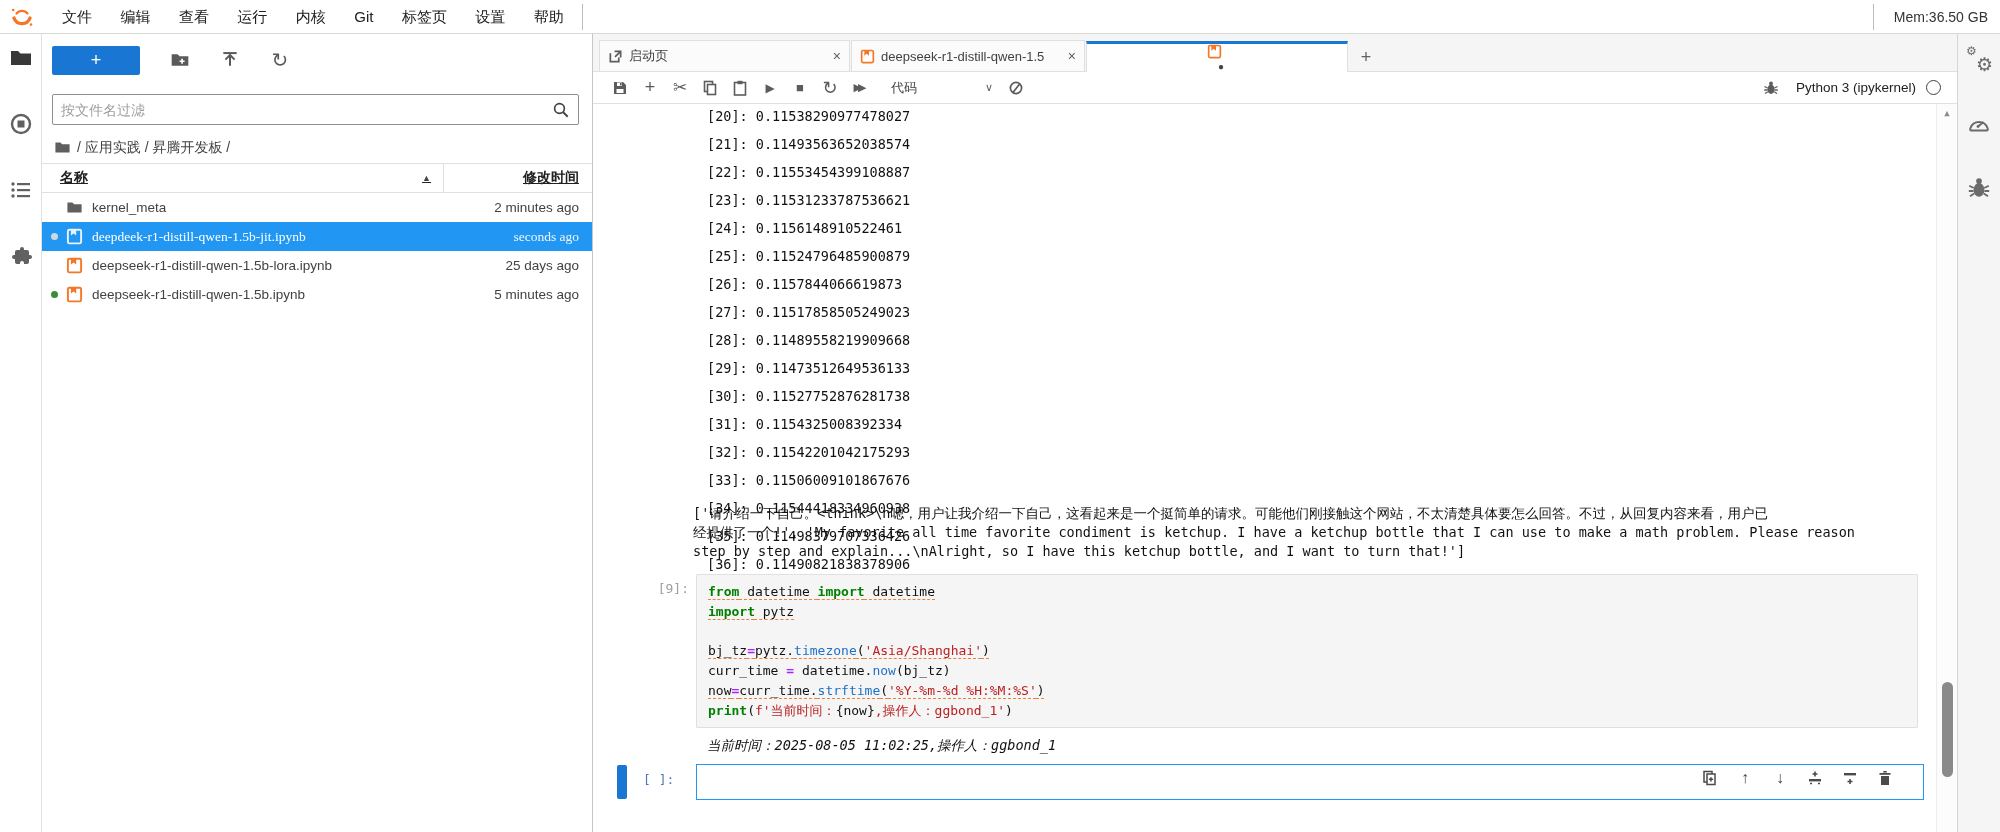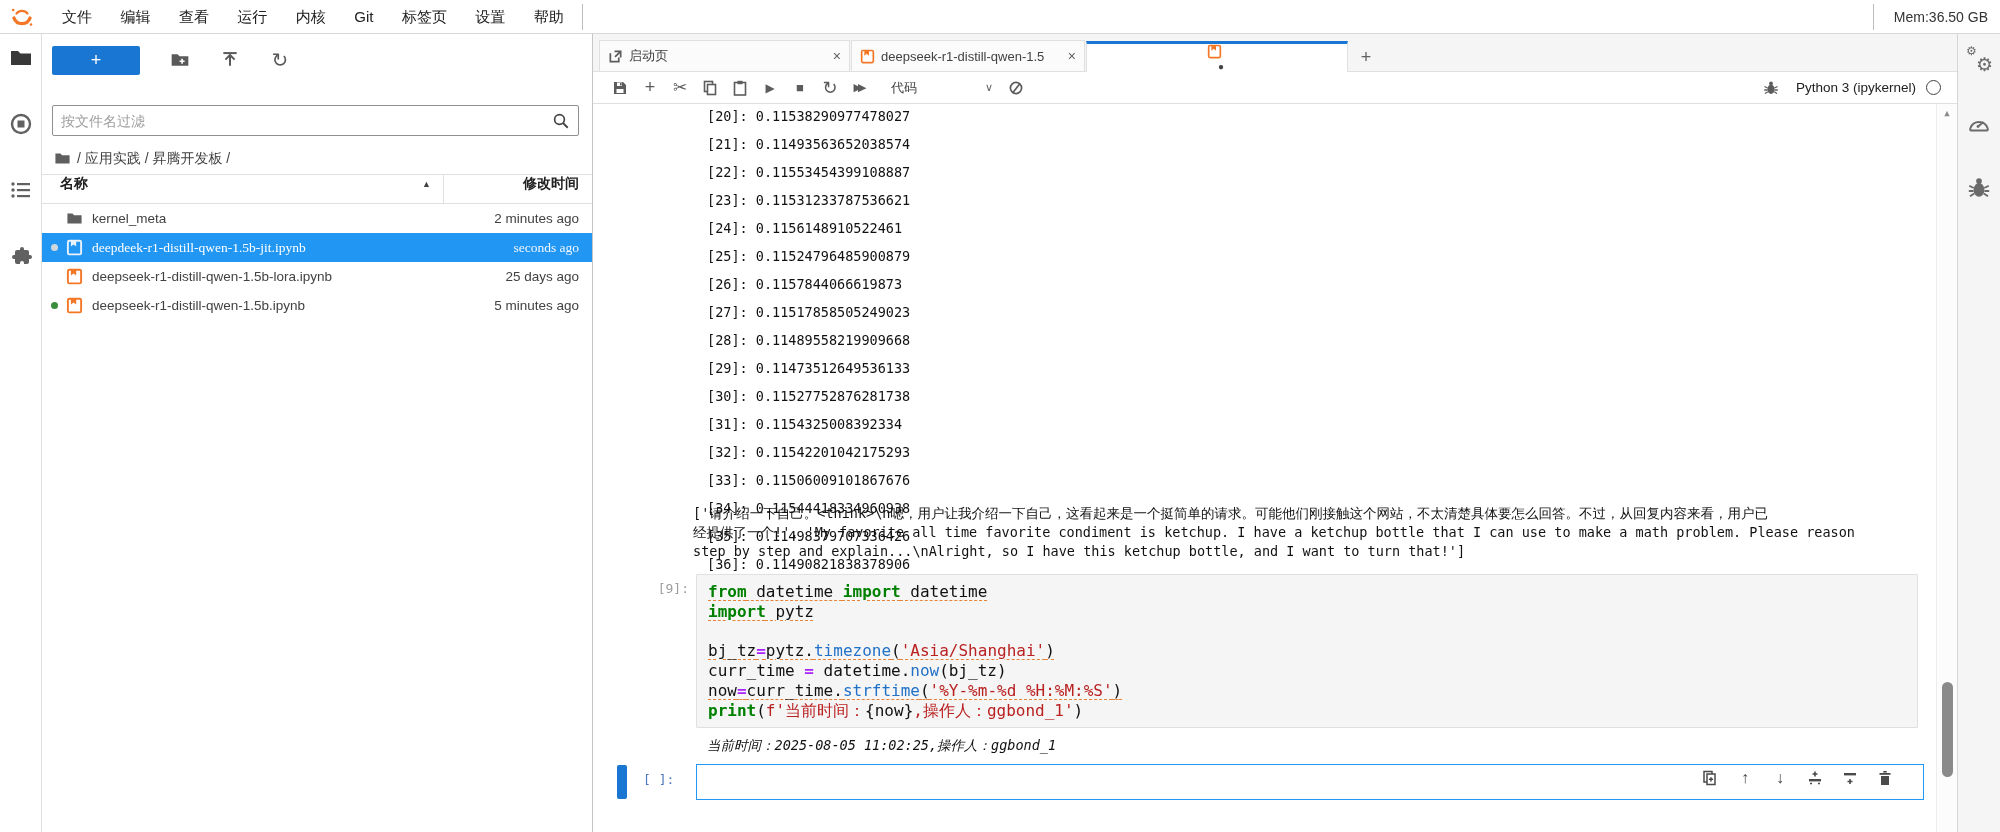--- a/index.html
+++ b/index.html
@@ -25,30 +25,30 @@
   #left-strip .act-icon { width:24px; height:24px; color:#616161; }
   #left-strip .act-icon.active { color:#383838; }
 
   
   #filebrowser { width:551px; flex:none; background:#fff; border-right:1px solid #c6c6c6;
                  display:flex; flex-direction:column; padding-top:8px; }
   #fb-toolbar { height:36px; display:flex; align-items:center; padding:0 10px; }
   #new-launcher { width:88px; height:29px; background:var(--accent,#1976d2); border:none; border-radius:2px;
                   color:#fff; font-size:18px; line-height:27px; text-align:center; cursor:pointer; }
   .fb-tool { width:20px; height:20px; margin-left:30px; color:#5a5a5a; cursor:pointer; }
-  #fb-filter { margin:27px 13px 7px 10px; height:31px; border:1px solid #8f8f8f; border-radius:2px;
+  #fb-filter { margin:16px 13px 7px 10px; height:31px; border:1px solid #8f8f8f; border-radius:2px;
                display:flex; align-items:center; background:#fff;gap:16px; }
   #fb-filter input { flex:1; border:none; outline:none; font-size:14px; padding:0 8px;
                      font-family:"Liberation Sans",sans-serif; color:#212121; }
   #fb-filter input::placeholder { color:#9e9e9e; }
   #fb-filter .search-ic { width:18px; height:18px; margin-right:8px; color:#424242; flex:none; }
   #fb-breadcrumb { height:31px; display:flex; align-items:center; padding-left:12px; font-size:14px; color:#424242; }
   #fb-breadcrumb .crumb-folder { width:17px; height:17px; margin-right:6px; color:#5f5f5f; }
   #fb-header { height:30px; border-top:1px solid #e0e0e0; border-bottom:1px solid #e0e0e0;
-               display:flex; align-items:flex-start; font-size:14px; font-weight:bold; color:#212121; }
+               display:flex; align-items:center; font-size:14px; font-weight:bold; color:#212121;text-decoration:underline; }
   #fb-header .name-col { flex:1; padding-left:18px; display:flex; align-items:center; }
   #fb-header .sort-ic { margin-left:auto; margin-right:12px; font-size:9px; color:#424242; }
   #fb-header .col-div { width:1px; height:100%; background:#e0e0e0; }
   #fb-header .time-col { width:148px; text-align:right; padding-right:13px; }
   #fb-rows { flex:1; }
   .fb-row { height:29px; display:flex; align-items:center; font-size:13.5px; color:#424242; cursor:pointer; }
   .fb-row .dot { width:7px; height:7px; border-radius:50%; margin-left:9px; flex:none; }
   .fb-row .dot.none { background:transparent; }
   .fb-row .dot.green { background:#388e3c; }
   .fb-row .dot.gray { background:#cfd8dc; }
@@ -95,21 +95,21 @@
   #content { flex:1; background:#fff; position:relative; overflow:hidden;
              font-family:"DejaVu Sans Mono", monospace; }
   #out-numeric { position:absolute; left:114px; top:-2px; font-size:13.5px; line-height:28px;
                  white-space:pre; color:#111; }
   #out-list { position:absolute; left:100px; top:400px; font-size:13.5px; line-height:19px;
               white-space:pre; color:#111; }
   #cell9-prompt { position:absolute; left:36px; top:477px; width:60px; text-align:right;
                   font-size:13px; color:#9e9e9e; }
   #cell9-box { position:absolute; left:103px; top:470px; width:1222px; height:154px;
                background:#f5f5f5; border:1px solid #e0e0e0; border-radius:1px; padding:7px 8px 0 11px; }
-  .code-line { font-size:16px; line-height:19.8px; white-space:pre; color:#111; }
+  .code-line { font-size:13px; line-height:19.8px; white-space:pre; color:#111; }
   .tok.kw  { color:var(--kw,#008000); font-weight:bold; }
   .tok.fn  { color:var(--fn,#2171c7); }
   .tok.str { color:var(--str,#ba2121); }
   .tok.op  { color:var(--op,#aa22ff); font-weight:bold; }
   .sq { text-decoration:underline dashed var(--sq,#e8833a); text-decoration-thickness:1px; text-underline-offset:3px; }
   #cell9-output { position:absolute; left:114px; top:633px; font-size:13.5px; color:#111; white-space:pre;font-style:italic; }
 
   
   #active-bar { position:absolute; left:24px; top:661px; width:10px; height:34px;
                 background:var(--accent,#1976d2); border-radius:2px; }

